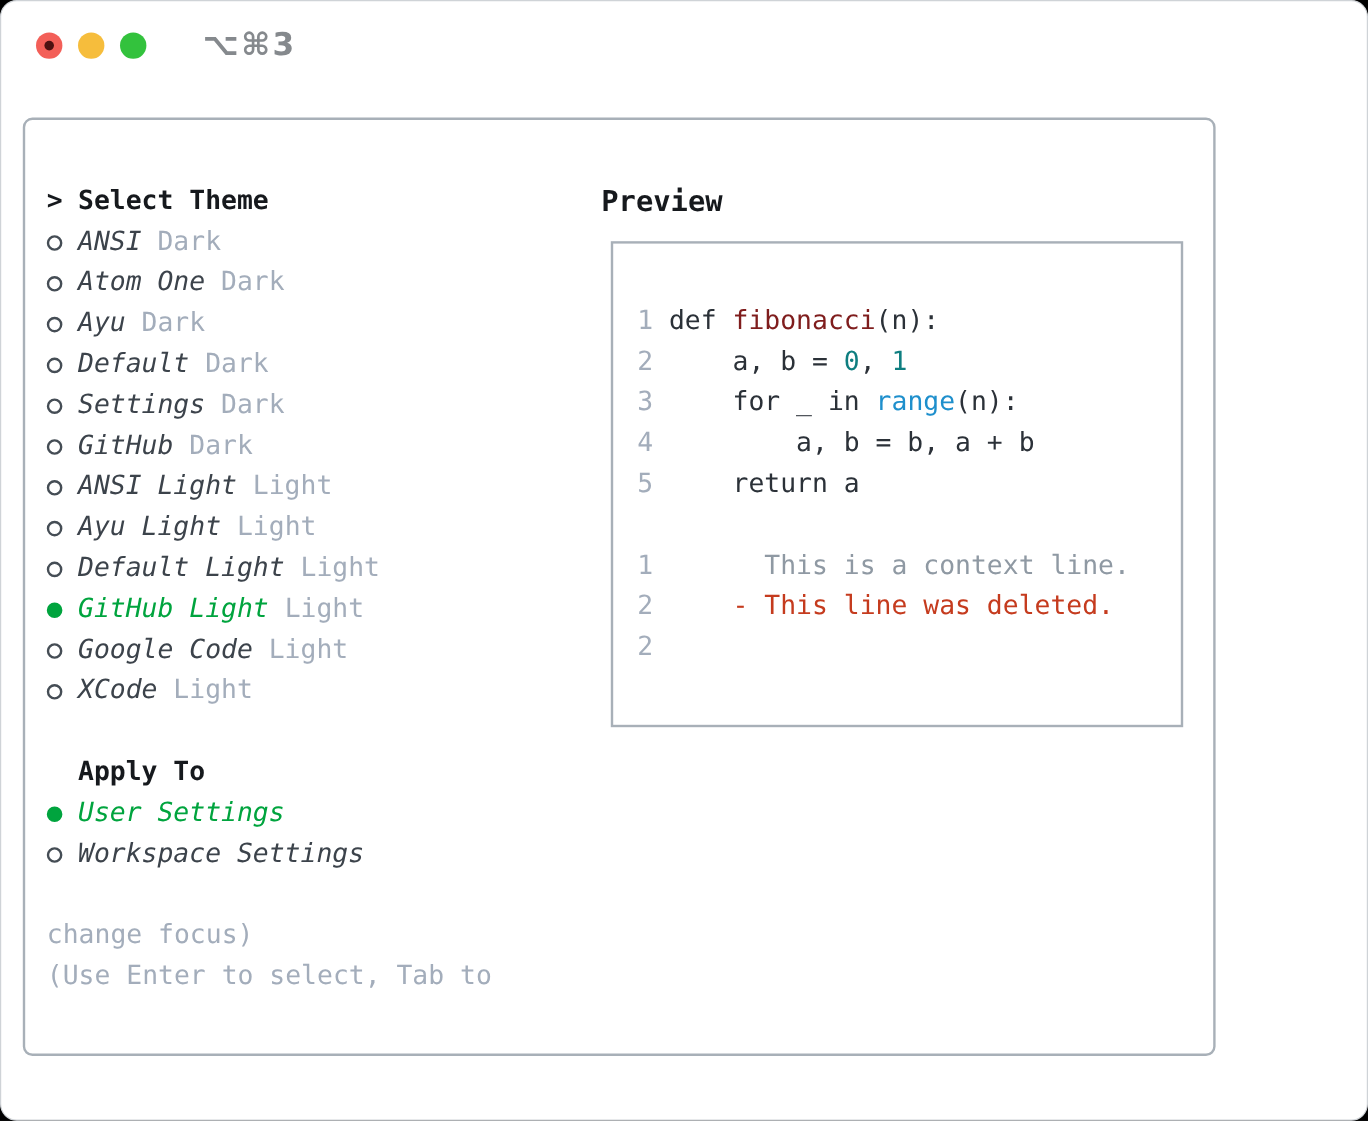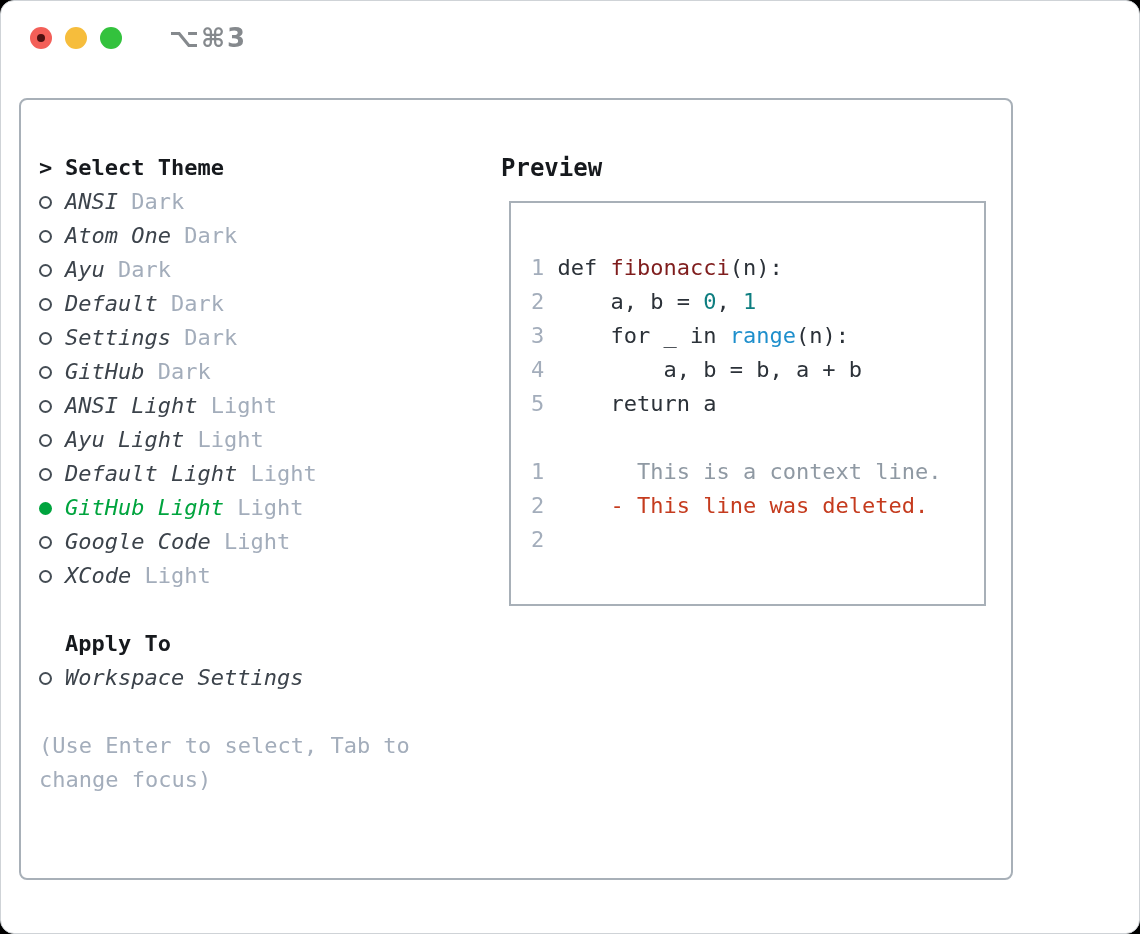--- a/index.html
+++ b/index.html
@@ -102,29 +102,32 @@
     <span class="gutter"><span class="bullet"></span></span><span class="name">Google Code</span><span class="variant">Light</span>
   </div>
 
   <div class="row theme-item">
     <span class="gutter"><span class="bullet"></span></span><span class="name">XCode</span><span class="variant">Light</span>
   </div>
 </div>
 
       <div class="row apply-header">Apply To</div>
       <div id="apply-list">
+  <div class="row apply-item selected">
+    <span class="gutter"><span class="bullet"></span></span><span class="name">User Settings</span>
+  </div>
 
   <div class="row apply-item">
     <span class="gutter"><span class="bullet"></span></span><span class="name">Workspace Settings</span>
   </div>
 </div>
 
       <div class="hint">
+        <div class="row">change focus)</div>
         <div class="row">(Use Enter to select, Tab to</div>
-        <div class="row">change focus)</div>
       </div>
     </div>
 
     <div class="preview-title">Preview</div>
     <div class="preview-box">
       <div id="code-block">
   <div class="code-line">
     <span class="lineno">1</span><span class="code-text"><span style="color: rgb(43, 49, 56);">def </span><span style="color: #7f1d1d;">fibonacci</span><span style="color: rgb(43, 49, 56);">(n):</span></span>
   </div>
 

